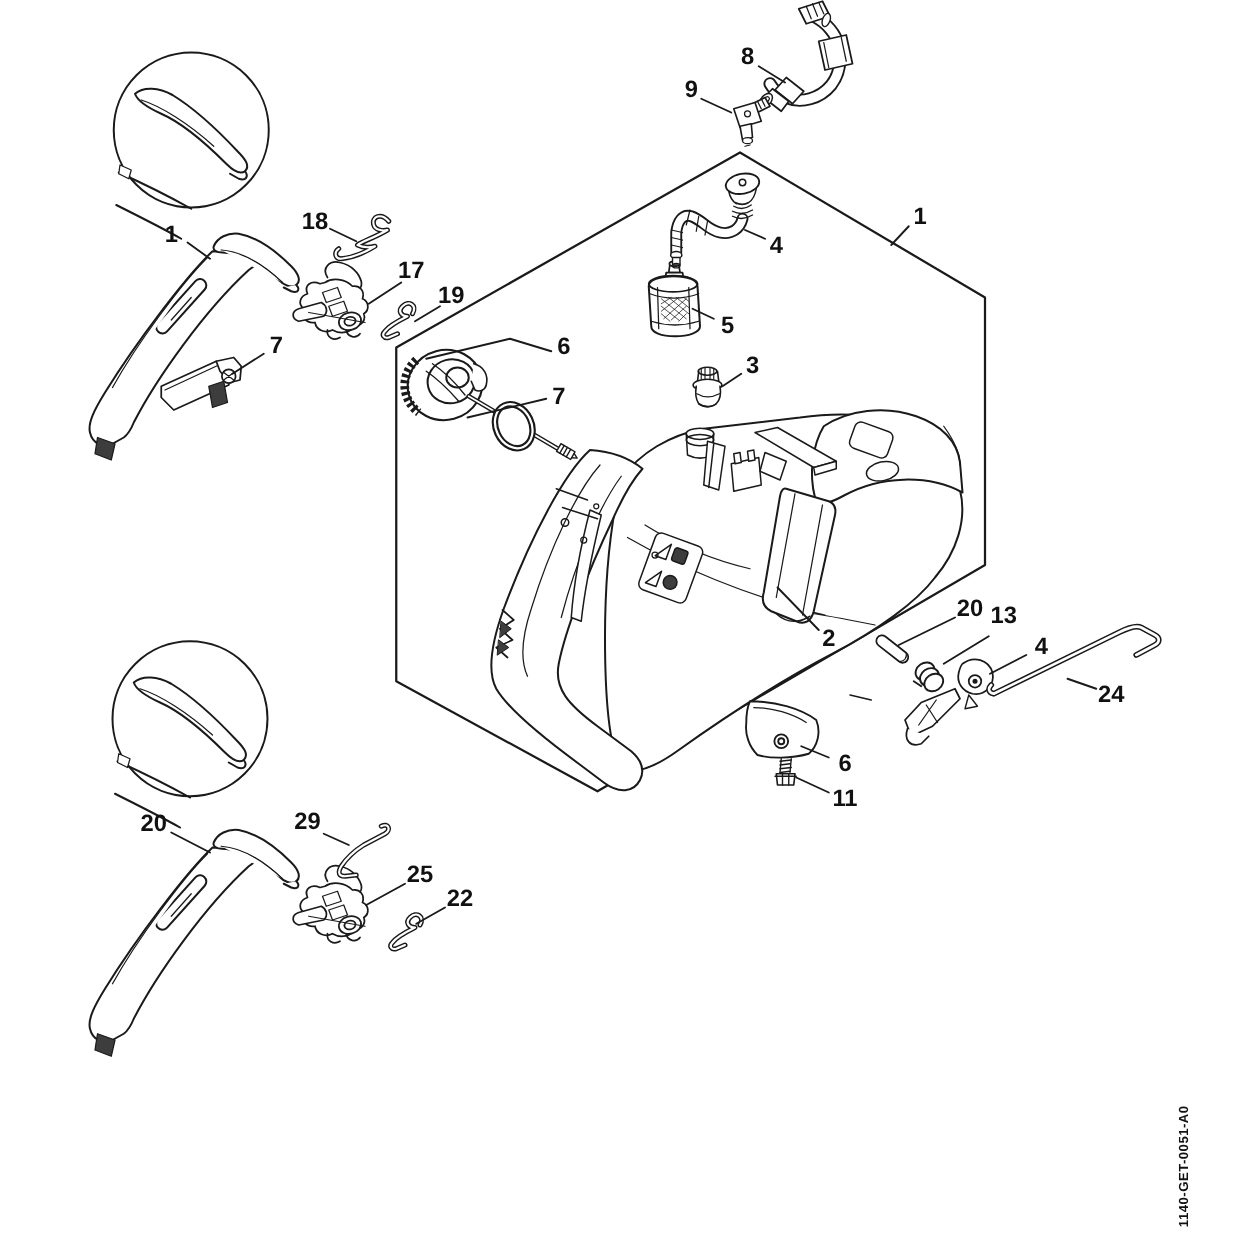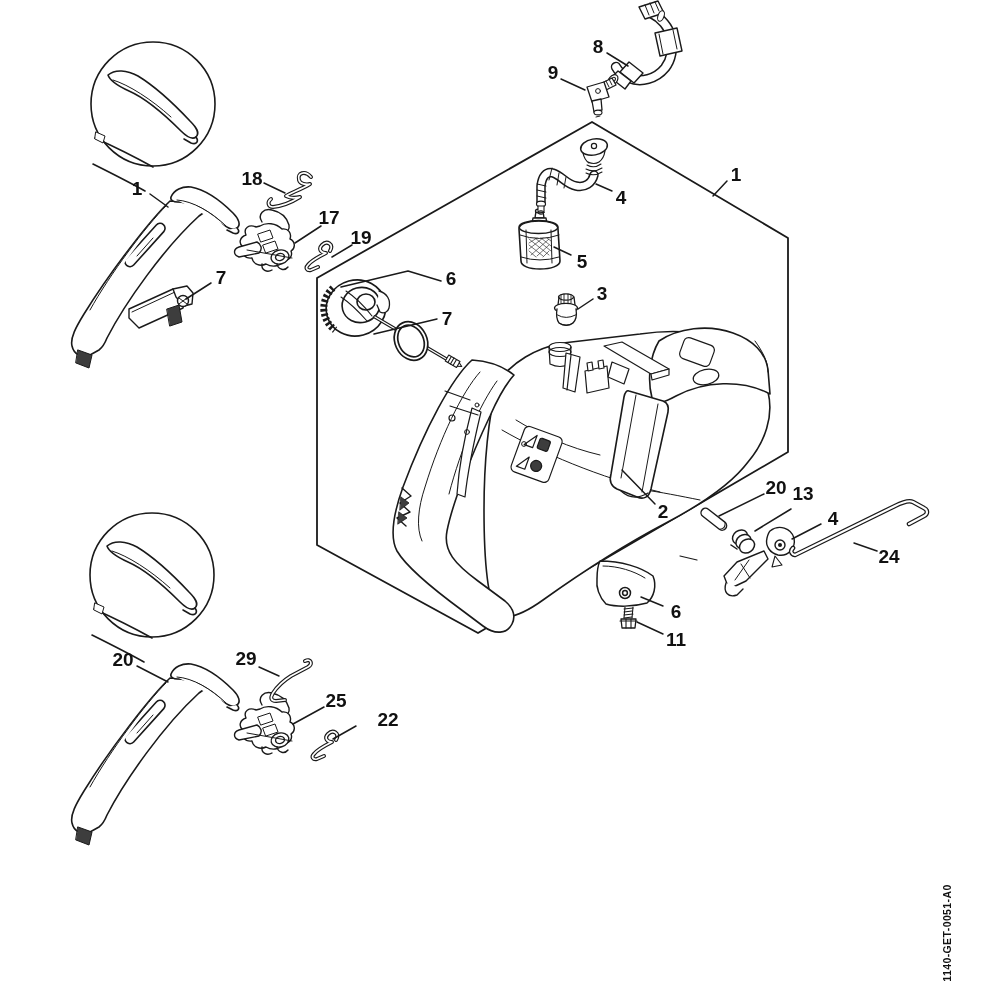--- a/index.html
+++ b/index.html
@@ -326,19 +326,19 @@
 <div class="callout" style="left:833px;top:518px">4</div>
 <div class="callout" style="left:803px;top:493px">13</div>
 <div class="callout" style="left:776px;top:487px">20</div>
 <div class="callout" style="left:221px;top:277px">7</div>
 <div class="callout" style="left:137px;top:188px">1</div>
 <div class="callout" style="left:329px;top:217px">17</div>
 <div class="callout" style="left:361px;top:237px">19</div>
 <div class="callout" style="left:252px;top:178px">18</div>
 <div class="callout" style="left:123px;top:659px">20</div>
 <div class="callout" style="left:336px;top:700px">25</div>
-<div class="callout" style="left:388px;top:719px">22</div>
+<div class="callout" style="left:368px;top:719px">22</div>
 <div class="callout" style="left:246px;top:658px">29</div>
 <div class="callout" style="left:889px;top:556px">24</div>
 
 <div class="doc-code">1140-GET-0051-A0</div>
 
 </div>
 
 </body></html>

